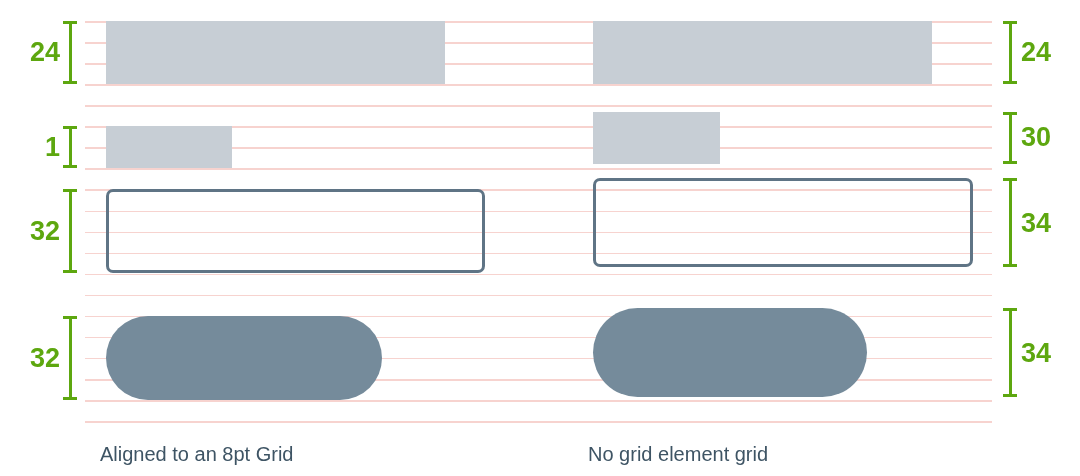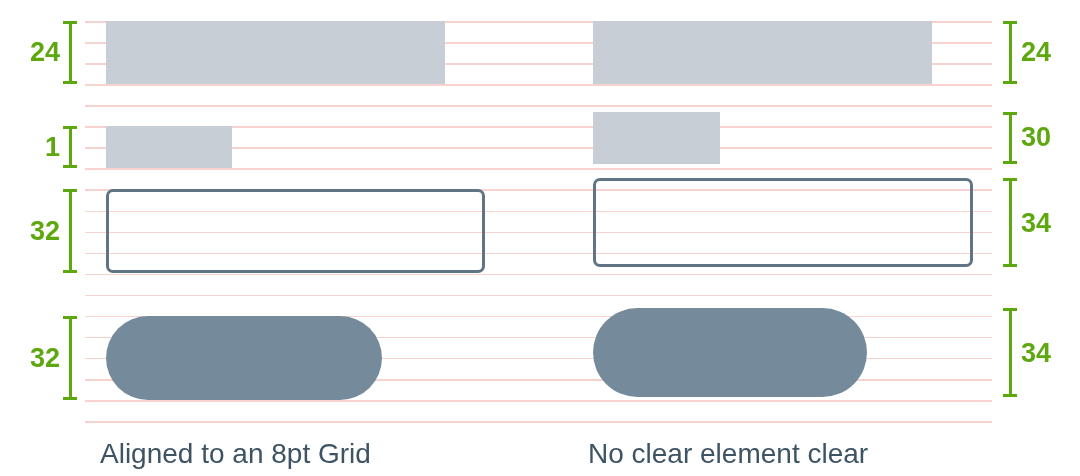--- a/index.html
+++ b/index.html
@@ -34,21 +34,21 @@
     width:3px;margin-left:-1.5px;background:var(--green);
   }
   .measure-label{
     position:absolute;z-index:3;
     color:var(--green);font-weight:bold;font-size:27px;line-height:30px;
   }
   .measure-label.left{left:10px;width:50px;text-align:right;}
   .measure-label.right{left:1021px;width:60px;text-align:left;}
   .caption{
     position:absolute;z-index:3;top:439px;
-    color:var(--text);font-size:28px;line-height:30px;
+    color:var(--text);font-size:20px;line-height:30px;
   }
 </style>
 </head>
 <body>
 
 <div class="canvas">
 
   <div class="grid">
       <div class="gridline" style="top: 21px;"></div>
       <div class="gridline" style="top: 42.06px;"></div>
@@ -96,15 +96,15 @@
   <div class="measure-label left" style="top:132px">1</div>
   <div class="measure-label left" style="top:216px">32</div>
   <div class="measure-label left" style="top:343px">32</div>
 
   <div class="measure-label right" style="top:37px">24</div>
   <div class="measure-label right" style="top:122px">30</div>
   <div class="measure-label right" style="top:208px">34</div>
   <div class="measure-label right" style="top:338px">34</div>
 
   <div class="caption" style="left:100px">Aligned to an 8pt Grid</div>
-  <div class="caption" style="left:588px">No clear element clear</div>
+  <div class="caption" style="left:588px">No grid element grid</div>
 
 </div>
 
 </body></html>

